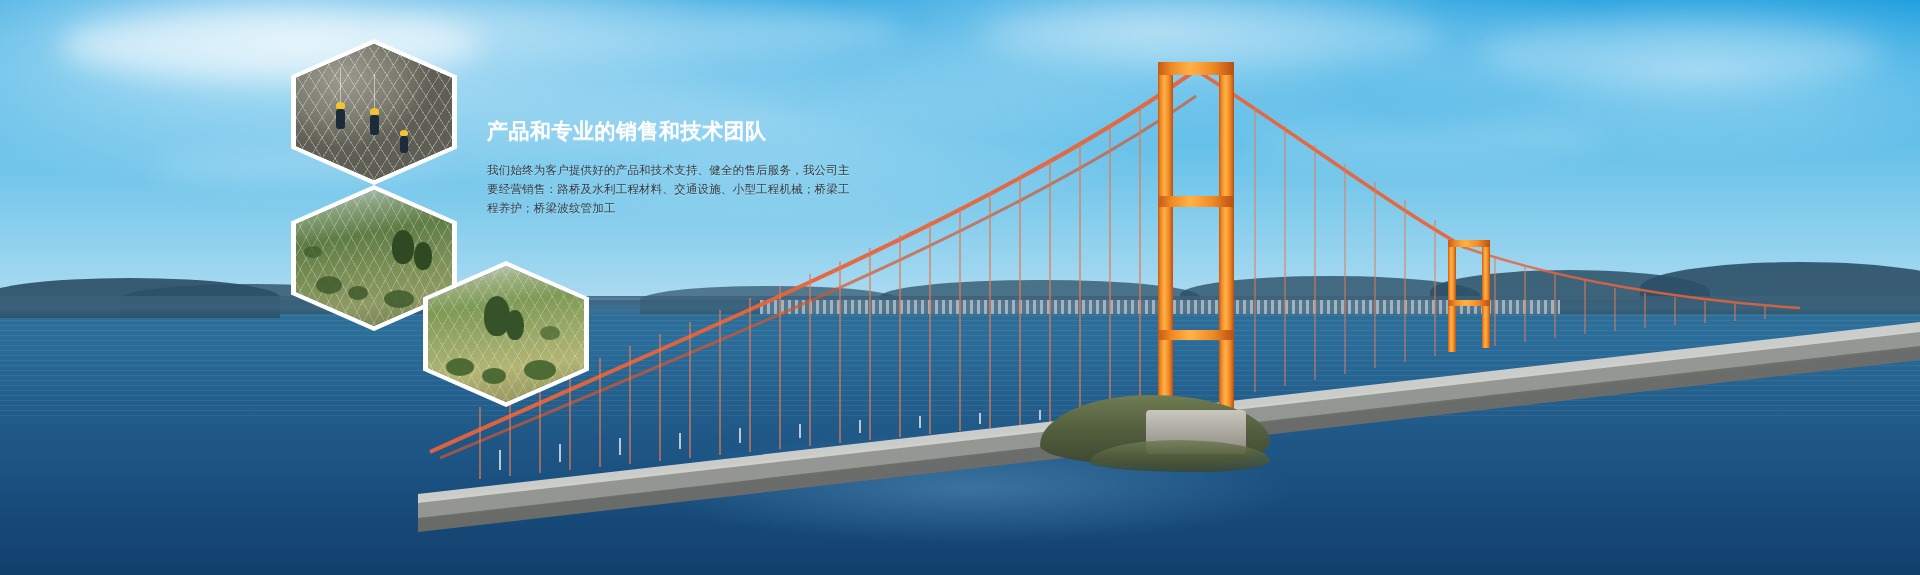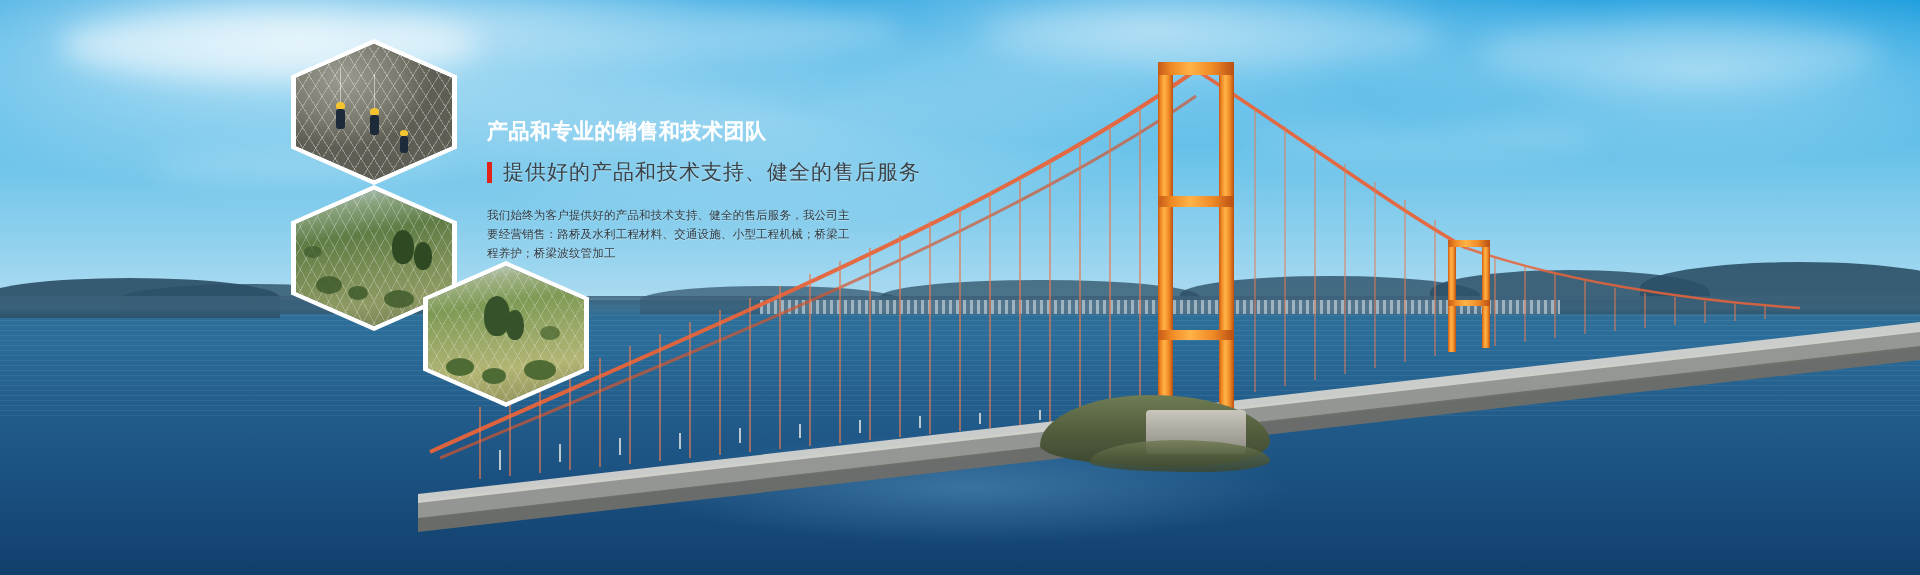--- a/index.html
+++ b/index.html
@@ -298,21 +298,17 @@
       </div>
     </div>
   </div>
 
   <div class="copy">
 
     <div class="headline">
       <span class="h-sub">产品和专业的销售和技术团队</span>
     </div>
 
-    <div class="subline">
-      <span class="redbar"></span>
-      <span class="s-text">提供好的产品和技术支持、健全的售后服务</span>
-    </div>
 
     <div class="body">我们始终为客户提供好的产品和技术支持、健全的售后服务，我公司主要经营销售：路桥及水利工程材料、交通设施、小型工程机械；桥梁工程养护；桥梁波纹管加工</div>
   </div>
 
 </div>
 
 </body></html>

